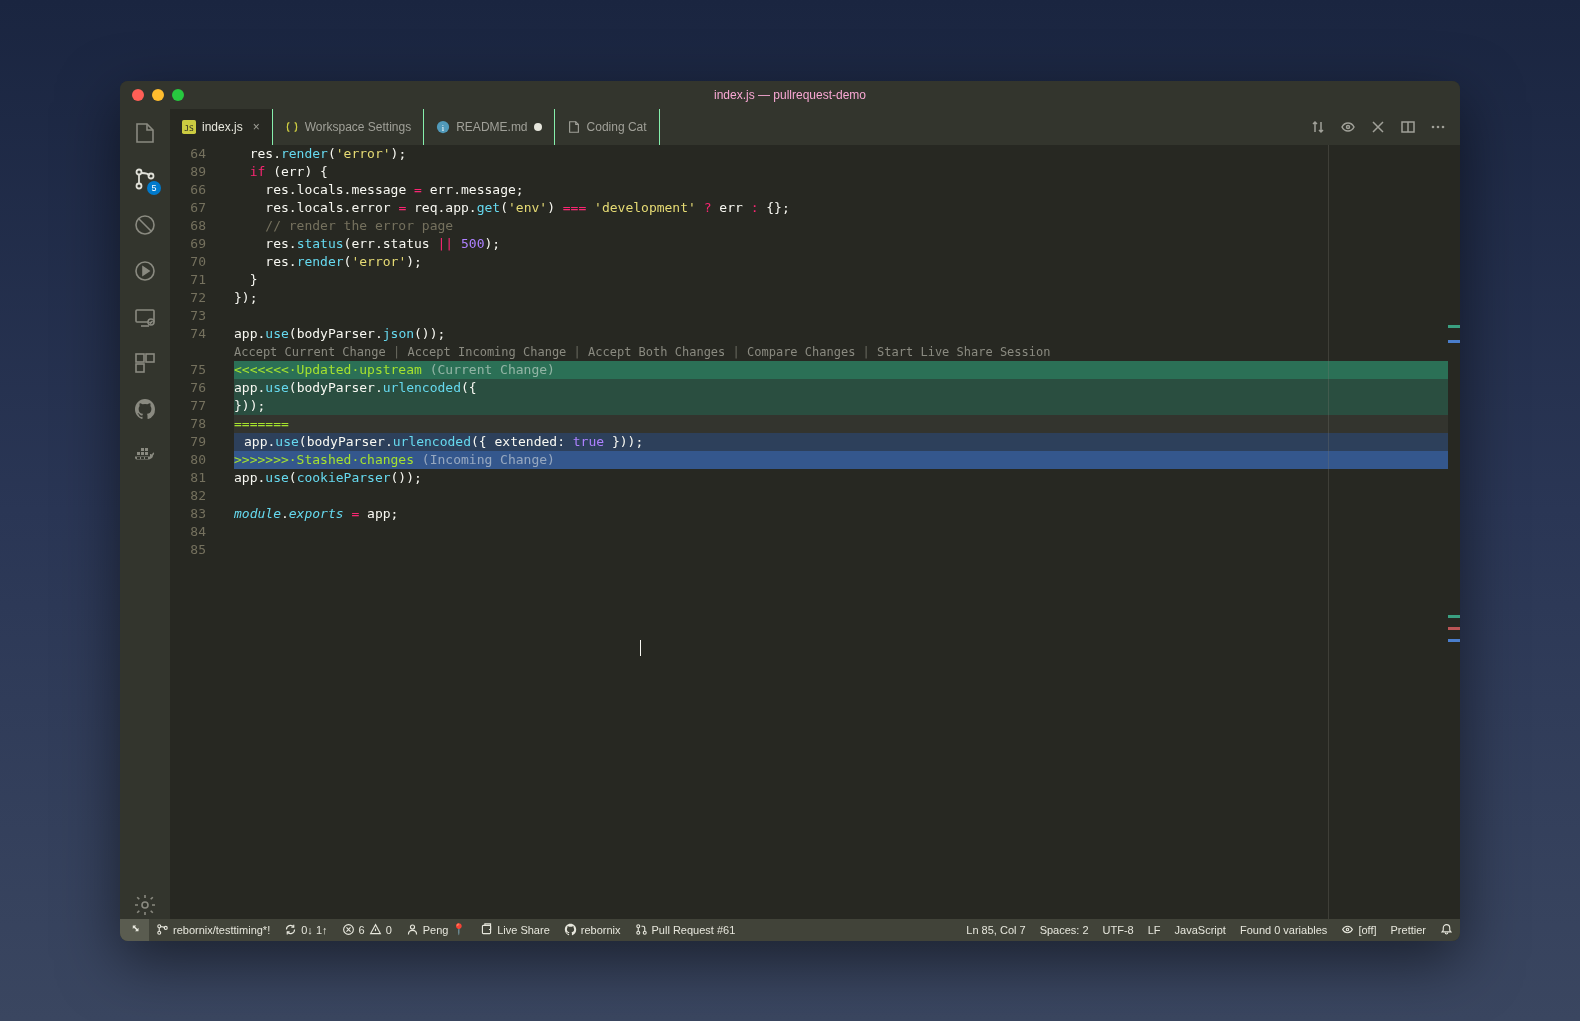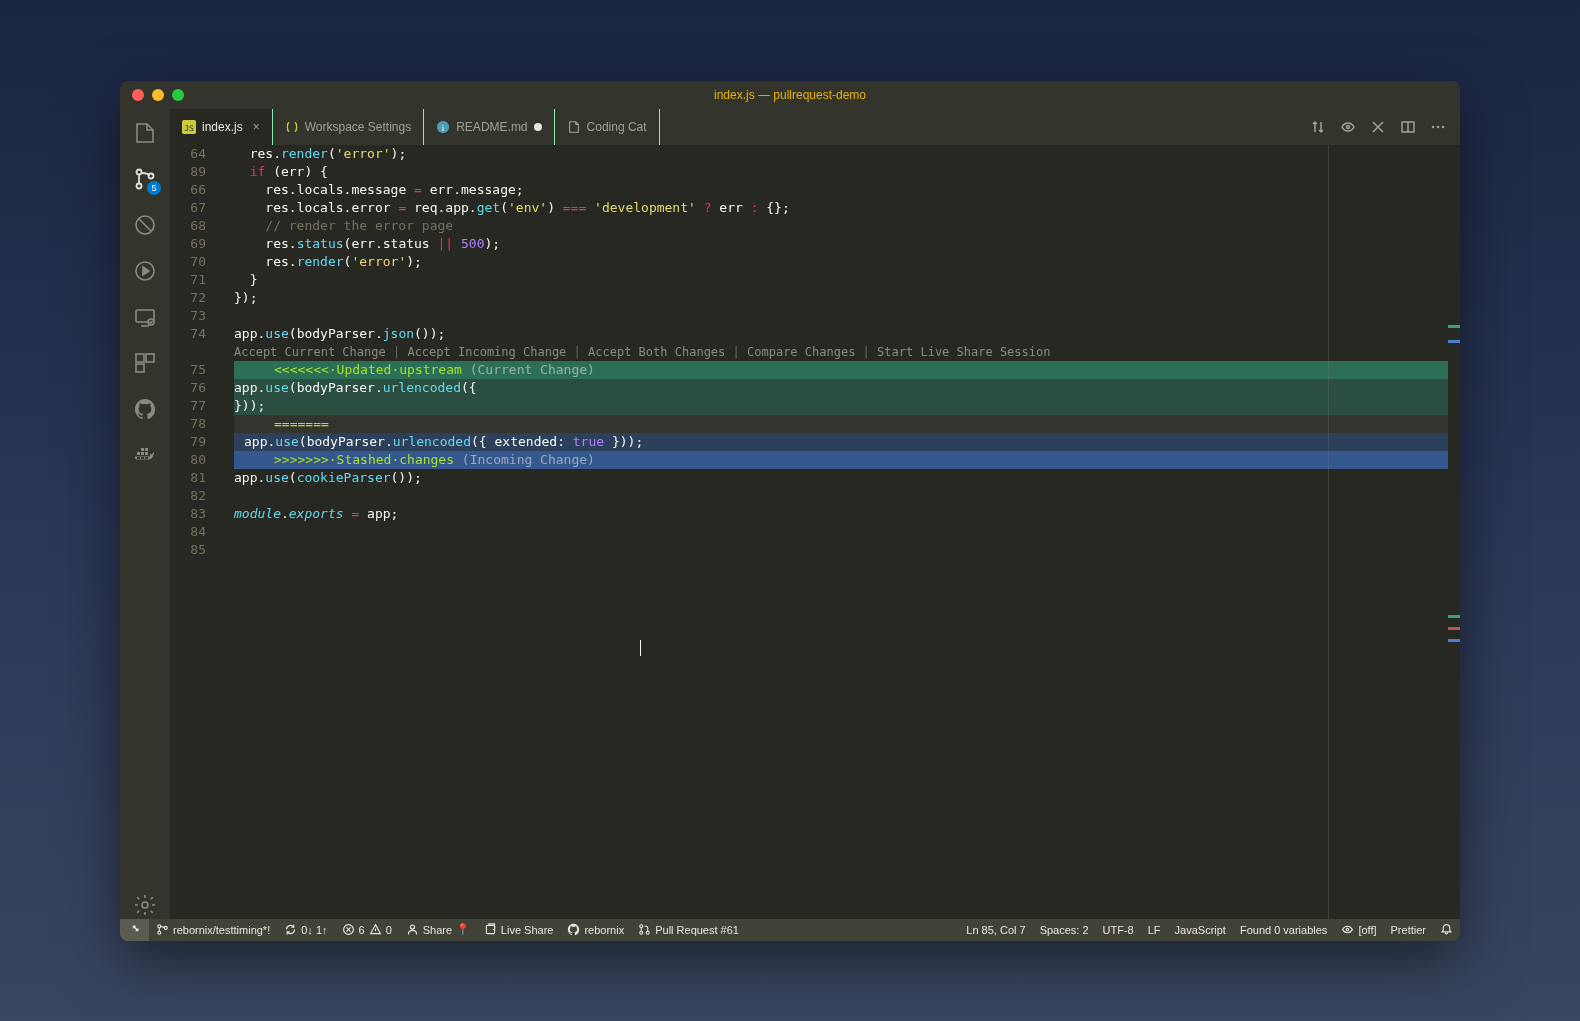--- a/index.html
+++ b/index.html
@@ -39,21 +39,21 @@
 .traffic-light {
   width: 12px; height: 12px; border-radius: 50%;
 }
 .tl-close { background: #ff5f56; }
 .tl-min { background: #ffbd2e; }
 .tl-max { background: #27c93f; }
 .title-text {
   position: absolute;
   left: 50%;
   transform: translateX(-50%);
-  color: #eab308;
+  color: #f9a8d4;
   font-size: 12px;
 }
 .main-area {
   flex: 1;
   display: flex;
   min-height: 0;
 }
 .activity-bar {
   width: 50px;
   background: #33352d;
@@ -165,21 +165,21 @@
 }
 .lens-link { cursor: pointer; }
 .lens-sep { color: #6a6a60; }
 .hl-current { background: rgba(45, 110, 90, 0.55); }
 .hl-incoming { background: rgba(50, 80, 130, 0.6); padding-left: 10px; }
 .hl-current-head { background: rgba(45, 130, 100, 0.8); }
 .hl-incoming-head { background: rgba(55, 95, 160, 0.85); }
 .hl-sep { background: rgba(60, 60, 55, 0.6); }
 .tok-kw { color: #f92672; }
 .tok-str { color: #e6db74; }
-.tok-prop { color: #a6e22e; margin-left: 40px; }
+.tok-prop { color: #a6e22e; }
 .tok-func { color: #66d9ef; }
 .tok-punc { color: #f8f8f2; }
 .tok-num { color: #ae81ff; }
 .tok-bool { color: #ae81ff; }
 .tok-comment { color: #75715e; }
 .tok-var { color: #f8f8f2; }
 .tok-annot { color: rgba(248,248,242,0.5); font-style: normal; }
 .tok-mod { color: #66d9ef; font-style: italic; }
 .ruler {
   position: absolute;
@@ -484,21 +484,21 @@
             <path d="M8 2l6 11H2z"></path>
             <path d="M8 7v3M8 12v0"></path>
           </svg>
         <span>0</span>
       </div>
       <div class="sb-item">
         <svg viewBox="0 0 16 16" fill="none" stroke="currentColor" stroke-width="1.4">
             <circle cx="8" cy="5" r="2.5"></circle>
             <path d="M3 14c0-3 2-5 5-5s5 2 5 5"></path>
           </svg>
-        <span>Share</span>
+        <span>Peng</span>
         <span style="color:#ff6b9d">📍</span>
       </div>
       <div class="sb-item">
         <svg viewBox="0 0 16 16" fill="none" stroke="currentColor" stroke-width="1.4">
             <rect x="3" y="3" width="10" height="10" rx="1"></rect>
             <path d="M6 3V1h7v7h-2"></path>
           </svg>
         <span>Live Share</span>
       </div>
       <div class="sb-item">

